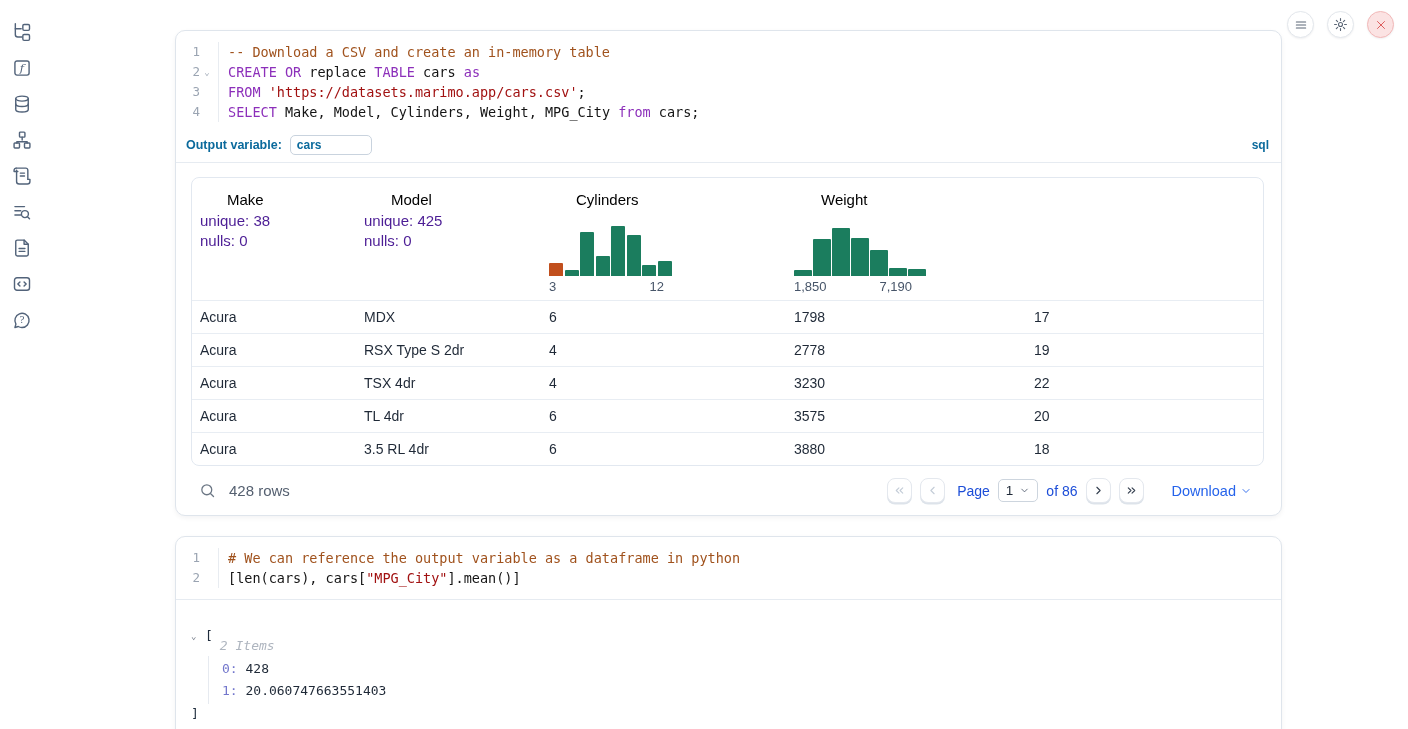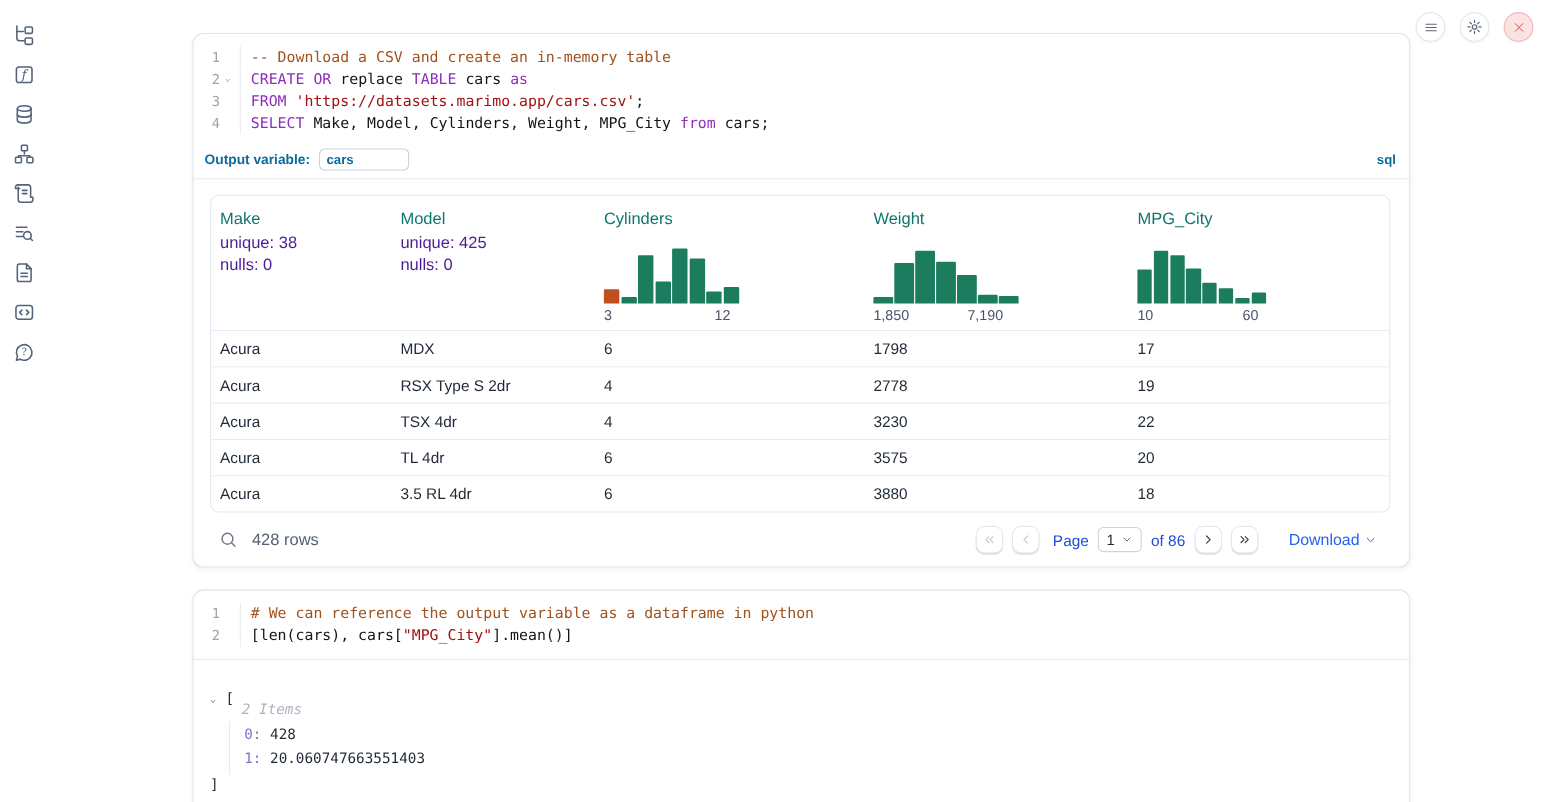--- a/index.html
+++ b/index.html
@@ -49,21 +49,21 @@
                   color:#0b6a9c; font-weight:bold; font-size:12px; padding:0 6px;
                   font-family:"Liberation Sans", sans-serif; }
   .lang-badge { margin-left:auto; color:#0b6a9c; font-weight:bold; font-size:12px; }
 
   
   .output-area { padding:14px 17px 12px 15px; }
   .data-table { border:1px solid #e2e8f0; border-radius:8px; overflow:hidden; }
   .trow { display:grid; grid-template-columns:164px 185px 245px 240px 1fr; }
   .thead { height:122px; }
   .th { padding:13px 8px 6px 8px; display:flex; flex-direction:column; }
-  .col-title { font-size:15px; color:#0f766e; }
+  .col-title { font-size:15px; color:#000000;margin-left:27px; }
   .col-stat { font-size:15px; color:#4c1d95; margin-top:5px; line-height:15px; }
   .col-stat:first-of-type { margin-top:9px; }
   .hist-wrap { margin-top:auto; }
   .hist { display:flex; align-items:flex-end; gap:1.5px; height:50px; }
   .hist .bar { border-radius:1px 1px 0 0; }
   .hist-labels { display:flex; justify-content:space-between; font-size:13px; color:#475569;
                  margin-top:3px; padding-right:8px; }
   .c2 .hist, .c2 .hist-labels { width:123px; } .c2 .bar { width:14px; }
   .c3 .hist, .c3 .hist-labels { width:134px; } .c3 .bar { width:17.5px; }
   .c3 .hist-labels { padding-right:16px; }
@@ -266,39 +266,20 @@
                     <div class="bar" style="height: 26px; background: rgb(27, 125, 94);"></div>
                     <div class="bar" style="height: 8px; background: rgb(27, 125, 94);"></div>
                     <div class="bar" style="height: 7px; background: rgb(27, 125, 94);"></div>
                   </div>
                   <div class="hist-labels">
                     <span>1,850</span>
                     <span>7,190</span>
                   </div>
                 </div>
               </div>
-              <div class="th c4">
-                <div class="col-title">MPG_City</div>
-                <div class="hist-wrap">
-                  <div class="hist">
-                    <div class="bar" style="height: 31px; background: rgb(27, 125, 94);"></div>
-                    <div class="bar" style="height: 48px; background: rgb(27, 125, 94);"></div>
-                    <div class="bar" style="height: 44px; background: rgb(27, 125, 94);"></div>
-                    <div class="bar" style="height: 32px; background: rgb(27, 125, 94);"></div>
-                    <div class="bar" style="height: 19px; background: rgb(27, 125, 94);"></div>
-                    <div class="bar" style="height: 14px; background: rgb(27, 125, 94);"></div>
-                    <div class="bar" style="height: 5px; background: rgb(27, 125, 94);"></div>
-                    <div class="bar" style="height: 10px; background: rgb(27, 125, 94);"></div>
-                  </div>
-                  <div class="hist-labels">
-                    <span>10</span>
-                    <span>60</span>
-                  </div>
-                </div>
-              </div>
             </div>
           <div id="table-body">
               <div class="trow tr">
                 <div class="td">Acura</div>
                 <div class="td">MDX</div>
                 <div class="td">6</div>
                 <div class="td">1798</div>
                 <div class="td">17</div>
               </div>
               <div class="trow tr">

